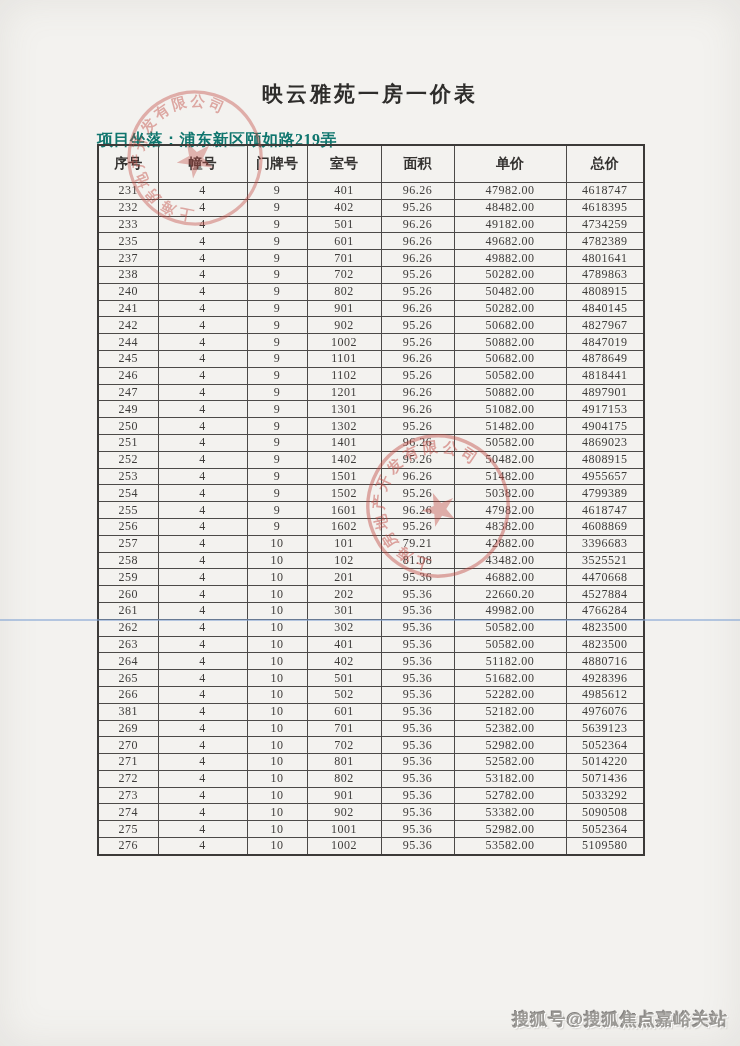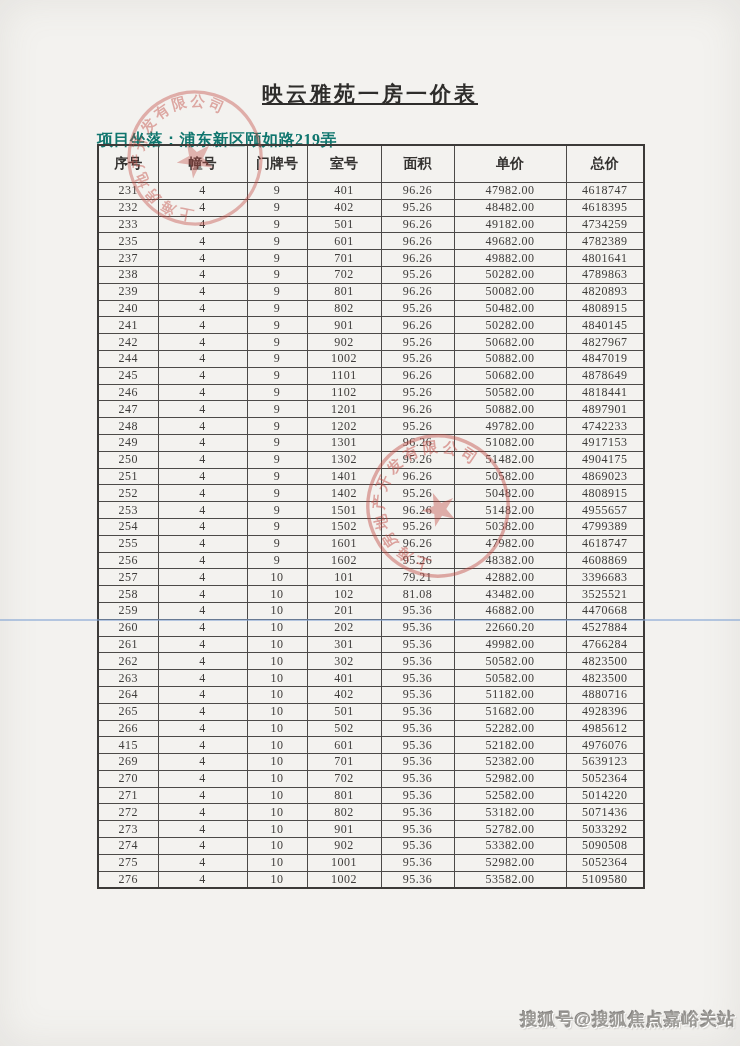--- a/index.html
+++ b/index.html
@@ -13,21 +13,21 @@
     position:relative;
     width:740px;height:1046px;
     background:#f3f2ef;
     box-shadow:inset 0 0 40px rgba(120,115,105,0.12);
   }
   .page-title{
     position:absolute;top:80px;left:0;width:740px;
     text-align:center;
     font-family:"Liberation Sans","DejaVu Sans",sans-serif;
     font-size:21px;font-weight:bold;color:#2e2d2b;
-    letter-spacing:3px;margin:0;text-decoration:underline;
+    letter-spacing:3px;margin:0;
   }
   .location-line{
     position:absolute;top:130px;left:97px;
     font-size:16px;font-weight:bold;color:#0f766e;
     letter-spacing:0.5px;
   }
   table.price-table{
     position:absolute;top:144px;left:97px;
     width:546px;
     border-collapse:collapse;
@@ -61,21 +61,21 @@
   }
   .stamp--top{left:93px;top:56px;width:204px;height:204px;}
   .stamp--mid{left:350px;top:418px;width:176px;height:176px;}
 
   .scan-line{
     position:absolute;left:0;top:619px;width:740px;height:2px;
     background:rgba(125,160,210,0.55);
     filter:blur(0.4px);
   }
   .watermark{
-    position:absolute;right:4px;top:1008px;
+    position:absolute;right:12px;top:1008px;
     font-family:"Liberation Sans","DejaVu Sans",sans-serif;
     font-size:17px;font-weight:bold;letter-spacing:1px;
     color:#9b9995;
     text-shadow:1px 1px 0 #ffffff,2px 2px 1px #d8d6d2,-1px -1px 0 #848280;
   }
 </style>
 </head>
 <body>
 
 <div class="page">
@@ -154,29 +154,20 @@
         <tr>
           <td>238</td>
           <td>4</td>
           <td>9</td>
           <td>702</td>
           <td>95.26</td>
           <td>50282.00</td>
           <td>4789863</td>
         </tr>
         <tr>
-          <td>239</td>
-          <td>4</td>
-          <td>9</td>
-          <td>801</td>
-          <td>96.26</td>
-          <td>50082.00</td>
-          <td>4820893</td>
-        </tr>
-        <tr>
           <td>240</td>
           <td>4</td>
           <td>9</td>
           <td>802</td>
           <td>95.26</td>
           <td>50482.00</td>
           <td>4808915</td>
         </tr>
         <tr>
           <td>241</td>
@@ -224,29 +215,20 @@
           <td>4818441</td>
         </tr>
         <tr>
           <td>247</td>
           <td>4</td>
           <td>9</td>
           <td>1201</td>
           <td>96.26</td>
           <td>50882.00</td>
           <td>4897901</td>
-        </tr>
-        <tr>
-          <td>248</td>
-          <td>4</td>
-          <td>9</td>
-          <td>1202</td>
-          <td>95.26</td>
-          <td>49782.00</td>
-          <td>4742233</td>
         </tr>
         <tr>
           <td>249</td>
           <td>4</td>
           <td>9</td>
           <td>1301</td>
           <td>96.26</td>
           <td>51082.00</td>
           <td>4917153</td>
         </tr>
@@ -397,21 +379,21 @@
         <tr>
           <td>266</td>
           <td>4</td>
           <td>10</td>
           <td>502</td>
           <td>95.36</td>
           <td>52282.00</td>
           <td>4985612</td>
         </tr>
         <tr>
-          <td>415</td>
+          <td>381</td>
           <td>4</td>
           <td>10</td>
           <td>601</td>
           <td>95.36</td>
           <td>52182.00</td>
           <td>4976076</td>
         </tr>
         <tr>
           <td>269</td>
           <td>4</td>

